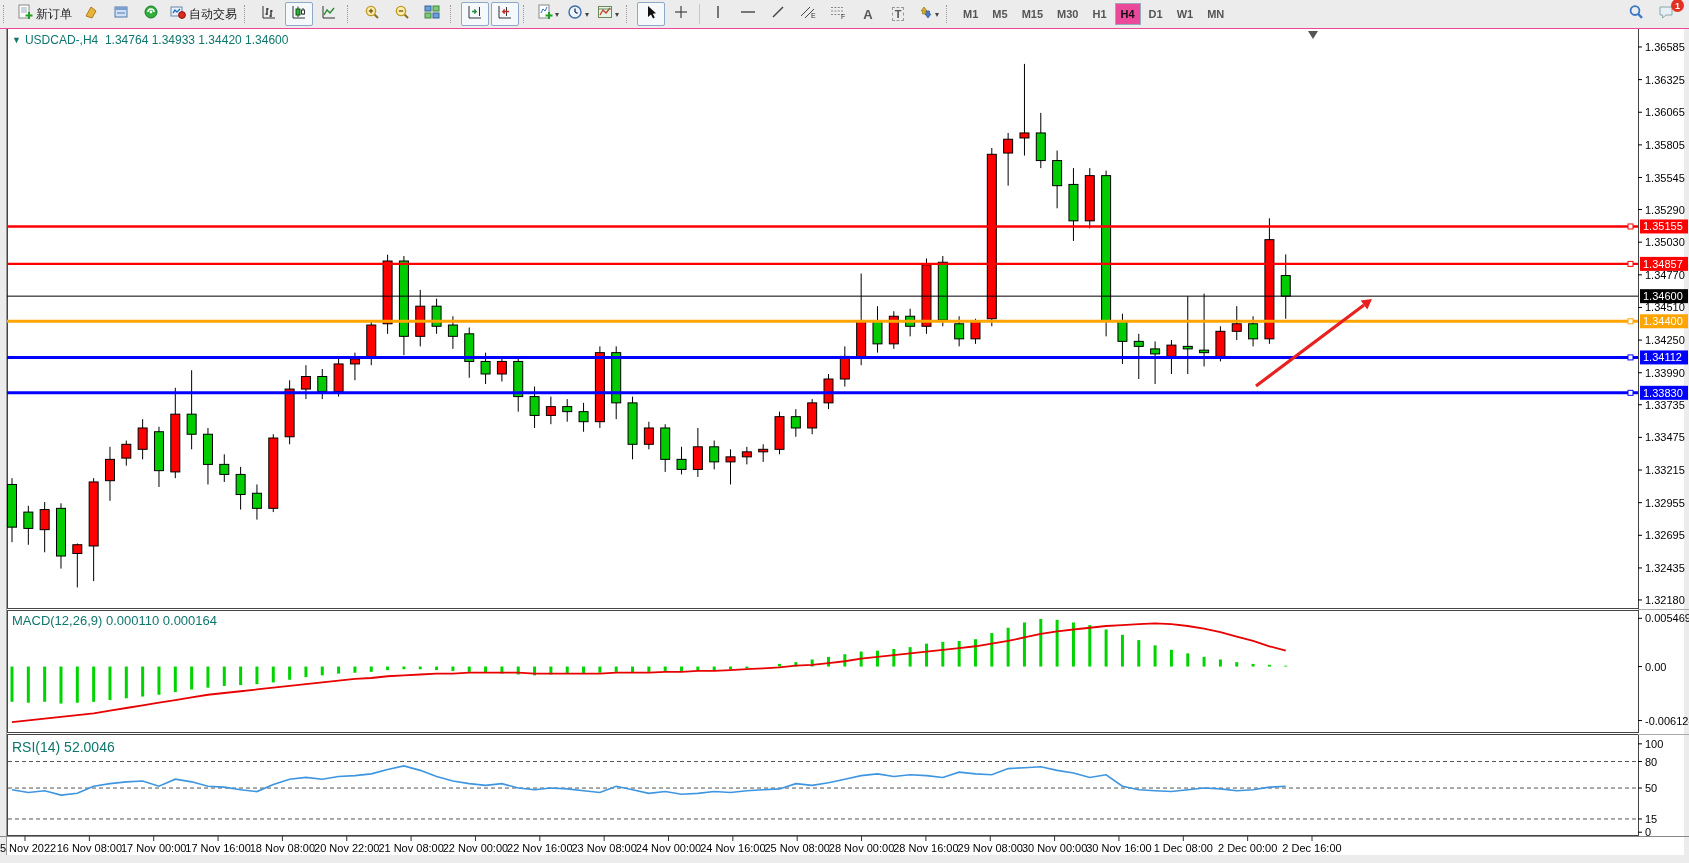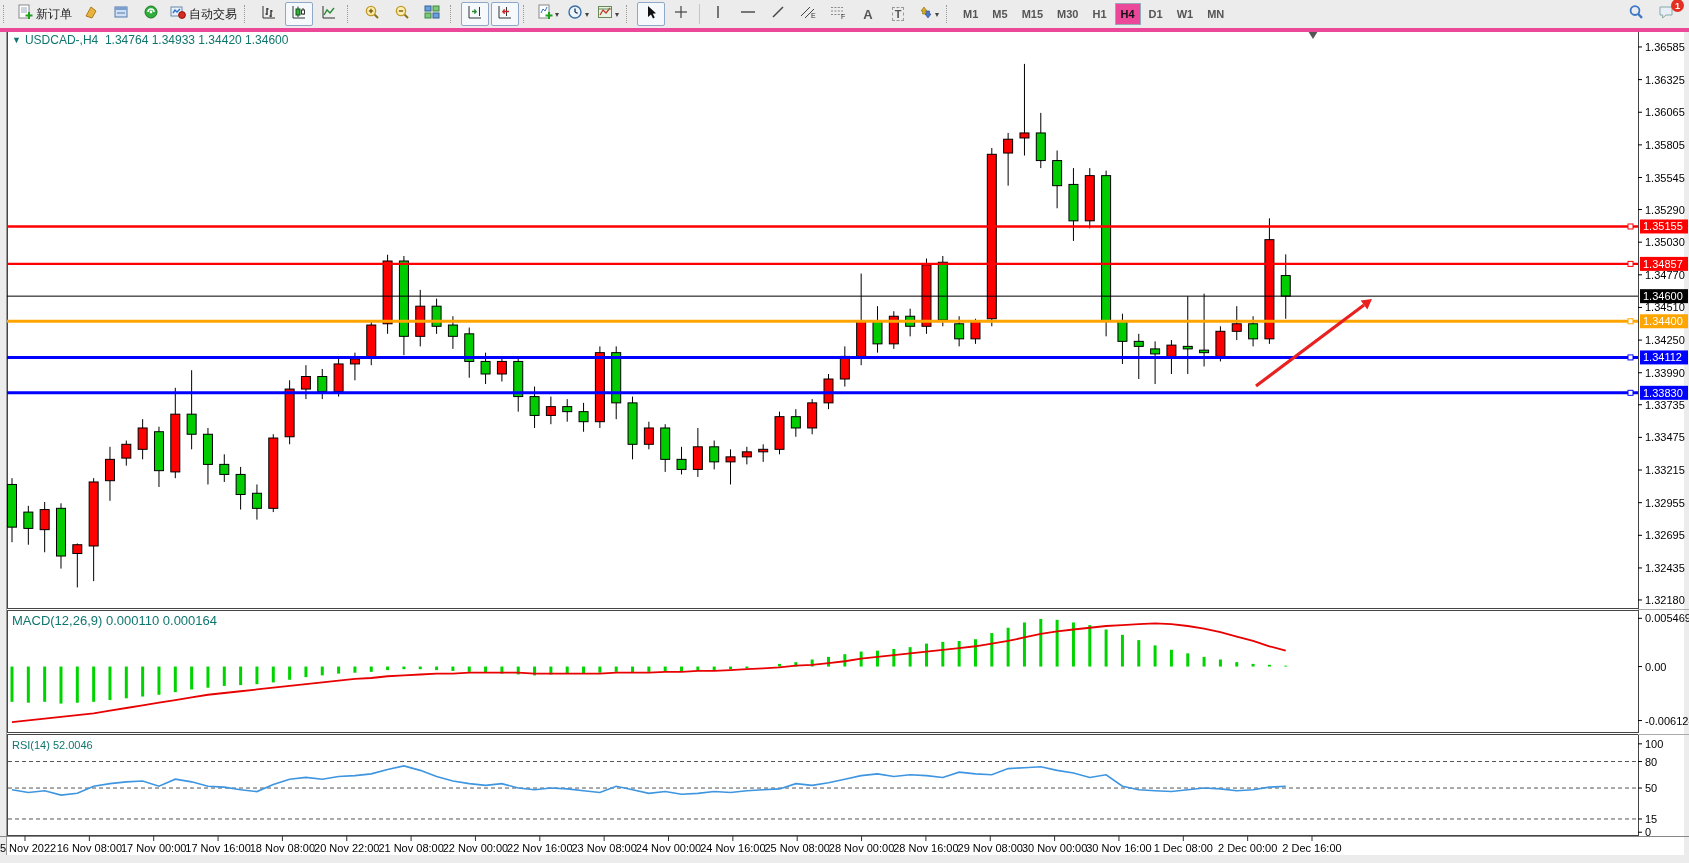--- a/index.html
+++ b/index.html
@@ -1,39 +1,39 @@
 <!DOCTYPE html>
 <html><head>
 <meta charset="utf-8">
 <style>
   html,body{margin:0;padding:0;width:1689px;height:863px;overflow:hidden;
     font-family:"Liberation Sans","DejaVu Sans",sans-serif;background:#ececec;}
   
   #toolbar{position:absolute;left:0;top:0;width:1689px;height:28px;background:#ececec;
-    border-bottom:4px solid #ec4899;display:flex;align-items:center;z-index:5;}
+    border-bottom:1px solid #ec4899;display:flex;align-items:center;z-index:5;}
   .handle{width:4px;height:18px;border-left:1px dotted #9a9a9a;margin:0 5px 0 3px;}
   .tbtn{height:22px;min-width:22px;display:flex;align-items:center;justify-content:center;
     padding:0 2px;margin:0 1px;border:1px solid transparent;border-radius:2px;cursor:pointer;}
   .tbtn.pressed{background:#f6f9fc;border:1px solid #8fa8c8;}
   .tbtn .cn{font-size:12px;color:#222;margin-left:3px;white-space:nowrap;}
   .caret{font-size:8px;color:#444;margin-left:2px;}
   .tf{height:20px;padding:0 5px;margin:0 1px;font-size:11px;color:#555;display:flex;
     align-items:center;border:1px solid transparent;cursor:pointer;font-weight:bold;text-align:center;}
   .tf.active{background:#ec4899;border:1px solid #9aa8bb;color:#111;}
   .sepline{width:1px;height:20px;background:#c6c6c6;margin:0 3px;}
   #right-tools{margin-left:auto;display:flex;align-items:center;margin-right:8px;}
   .badge{position:absolute;top:-4px;right:-5px;background:#e33022;color:#fff;border-radius:50%;
     width:13px;height:13px;font-size:9px;display:flex;align-items:center;justify-content:center;font-weight:bold;}
   
   #chart-wrap{position:absolute;left:0;top:28px;width:1689px;height:835px;background:#fff;}
   svg text{font-family:"Liberation Sans","DejaVu Sans",sans-serif;}
   .overlay{position:absolute;font-size:12px;color:#0f766e;z-index:3;white-space:nowrap;}
   #chart-title{left:12px;top:5px;}
   #macd-label{left:12px;top:585px;font-size:13px;}
-  #rsi-label{left:12px;top:711px;font-size:11px;}
+  #rsi-label{left:12px;top:711px;font-size:14px;}
   .tri{font-size:9px;vertical-align:1px;margin-right:4px;}
 </style>
 </head>
 <body>
 
 <div id="toolbar">
   <div class="handle"></div>
 
   <div class="tbtn">
     <span>

